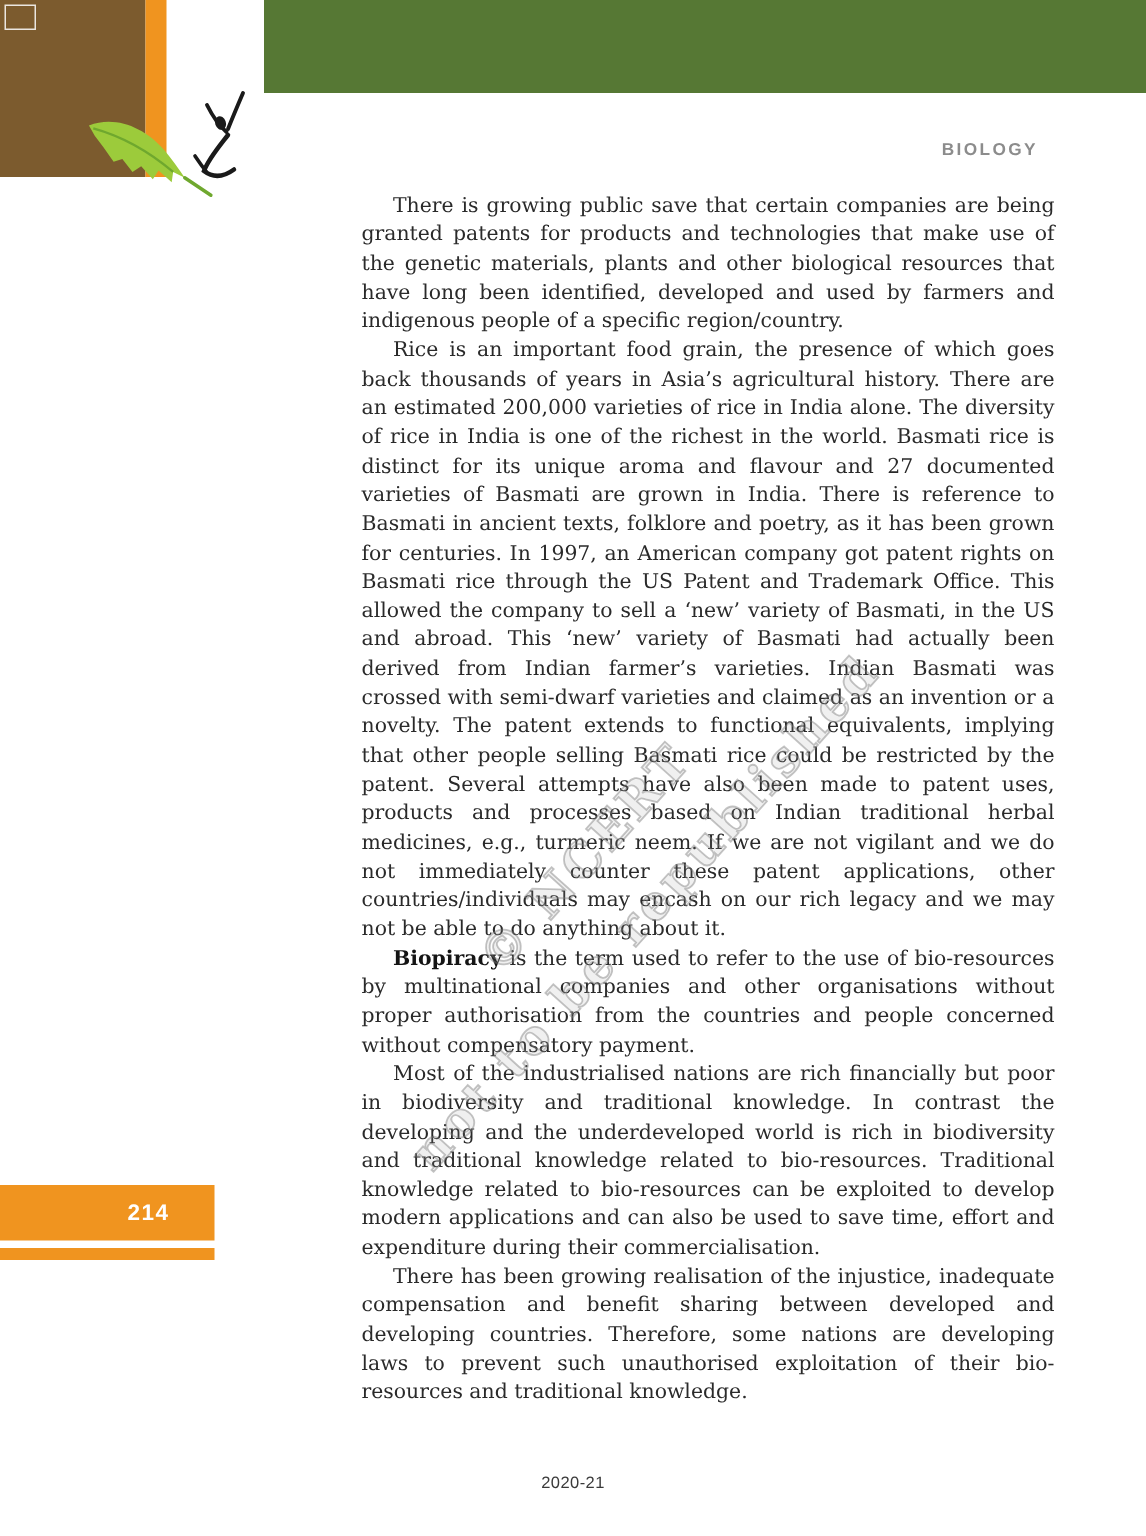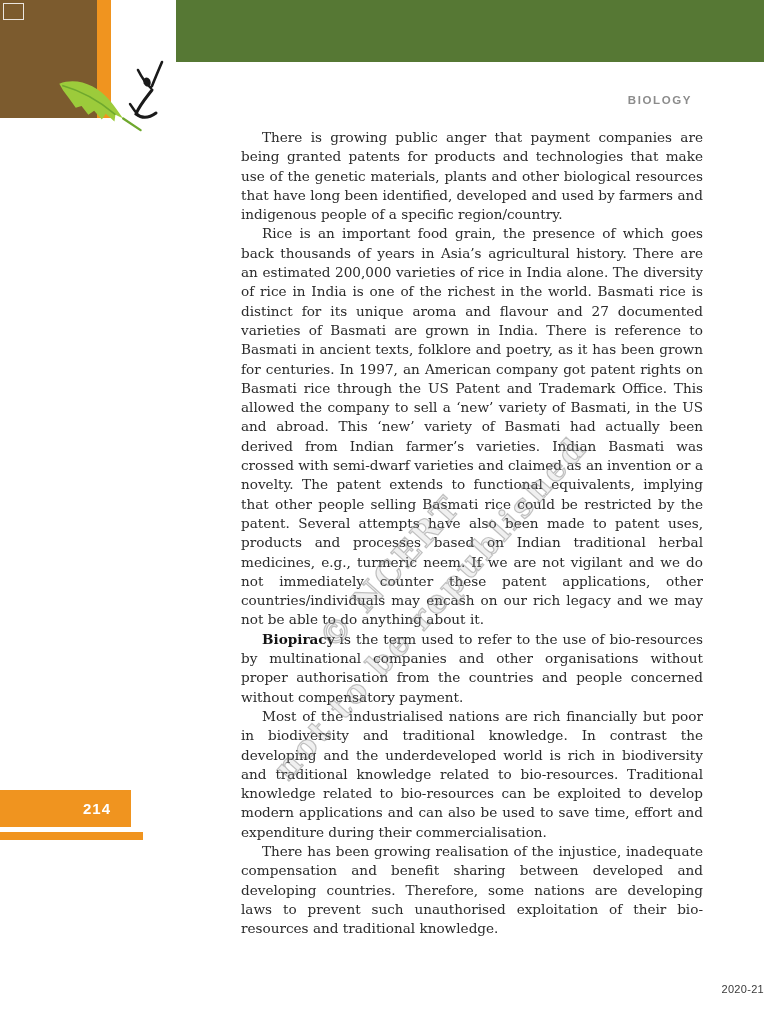--- a/index.html
+++ b/index.html
@@ -29,29 +29,29 @@
   .body-text p { margin:0; text-indent:21px; }
   .body-text b { font-weight:bold; color:#141414; }
   
   .watermark { position:absolute; left:195px; top:430px; width:430px; height:320px;
     display:flex; flex-direction:column; align-items:center; justify-content:center;
     gap:16px; transform:rotate(-48deg); pointer-events:none; z-index:5; }
   .watermark span { font-family:"DejaVu Serif","Liberation Serif",serif; font-weight:bold;
     font-size:32px; letter-spacing:3px; white-space:nowrap;
     color:rgba(150,150,150,0.14); -webkit-text-stroke:1.2px rgba(125,125,125,0.45); }
   
-  .page-badge { position:absolute; left:0; top:790px; width:131px; height:37px;
+  .page-badge { position:absolute; left:0; top:790px; width:143px; height:37px;
     background:var(--orange,#F0941F); box-sizing:border-box;
-    display:flex; align-items:center; justify-content:flex-end; padding-right:20px; z-index:6; }
+    display:flex; align-items:center; justify-content:flex-end; padding-right:30px; z-index:6; }
   .page-badge span { font-family:"Liberation Sans",sans-serif; font-weight:bold;
     font-size:15px; color:#ffffff; letter-spacing:1px; }
   .page-strip { position:absolute; left:0; top:832px; width:143px; height:8px;
     background:var(--orange,#F0941F); z-index:6; }
   
-  .edition { position:absolute; left:0; right:0; top:983px; text-align:right;
+  .edition { position:absolute; left:0; right:0; top:983px; text-align:center;
     font-family:"Liberation Sans",sans-serif; font-size:11px; color:#3A3A3A;
     letter-spacing:.3px; }
 </style>
 </head>
 <body>
 
 <div class="page">
 
   <div class="brown-block"></div>
   <div class="corner-square"></div>
@@ -70,21 +70,21 @@
     <ellipse cx="29" cy="26" rx="3.6" ry="4.6" transform="rotate(-20 29 26)" fill="#1a1a1a"></ellipse>
     <path d="M34,34 C27,43 21,50 18,58 Q27,65 38,57" fill="none" stroke="#1a1a1a" stroke-width="3" stroke-linecap="round"></path>
     <path d="M12,48 Q16,54 20,59" fill="none" stroke="#1a1a1a" stroke-width="2.4" stroke-linecap="round"></path>
   </svg>
 
   <div class="green-band"></div>
 
   <div class="subject-label">BIOLOGY</div>
 
   <div class="body-text">
-    <p><b></b><span>There is growing public anger that payment companies are being granted patents for products and technologies that make use of the genetic materials, plants and other biological resources that have long been identified, developed and used by farmers and indigenous people of a specific region/country.</span></p>
+    <p><b></b><span>There is growing public save that certain companies are being granted patents for products and technologies that make use of the genetic materials, plants and other biological resources that have long been identified, developed and used by farmers and indigenous people of a specific region/country.</span></p>
     <p><b></b><span>Rice is an important food grain, the presence of which goes back thousands of years in Asia’s agricultural history. There are an estimated 200,000 varieties of rice in India alone. The diversity of rice in India is one of the richest in the world. Basmati rice is distinct for its unique aroma and flavour and 27 documented varieties of Basmati are grown in India. There is reference to Basmati in ancient texts, folklore and poetry, as it has been grown for centuries. In 1997, an American company got patent rights on Basmati rice through the US Patent and Trademark Office. This allowed the company to sell a ‘new’ variety of Basmati, in the US and abroad. This ‘new’ variety of Basmati had actually been derived from Indian farmer’s varieties. Indian Basmati was crossed with semi-dwarf varieties and claimed as an invention or a novelty. The patent extends to functional equivalents, implying that other people selling Basmati rice could be restricted by the patent. Several attempts have also been made to patent uses, products and processes based on Indian traditional herbal medicines, e.g., turmeric neem. If we are not vigilant and we do not immediately counter these patent applications, other countries/individuals may encash on our rich legacy and we may not be able to do anything about it.</span></p>
     <p><b>Biopiracy</b><span> is the term used to refer to the use of bio-resources by multinational companies and other organisations without proper authorisation from the countries and people concerned without compensatory payment.</span></p>
     <p><b></b><span>Most of the industrialised nations are rich financially but poor in biodiversity and traditional knowledge. In contrast the developing and the underdeveloped world is rich in biodiversity and traditional knowledge related to bio-resources.  Traditional knowledge related to bio-resources can be exploited to develop modern applications and can also be used to save time, effort and expenditure during their commercialisation.</span></p>
     <p><b></b><span>There has been growing realisation of the injustice, inadequate compensation and benefit sharing between developed and developing countries. Therefore, some nations are developing laws to prevent such unauthorised exploitation of their bio-resources and traditional knowledge.</span></p>
   </div>
 
   <div class="watermark">
     <span>© NCERT</span>
     <span>not to be republished</span>
   </div>

